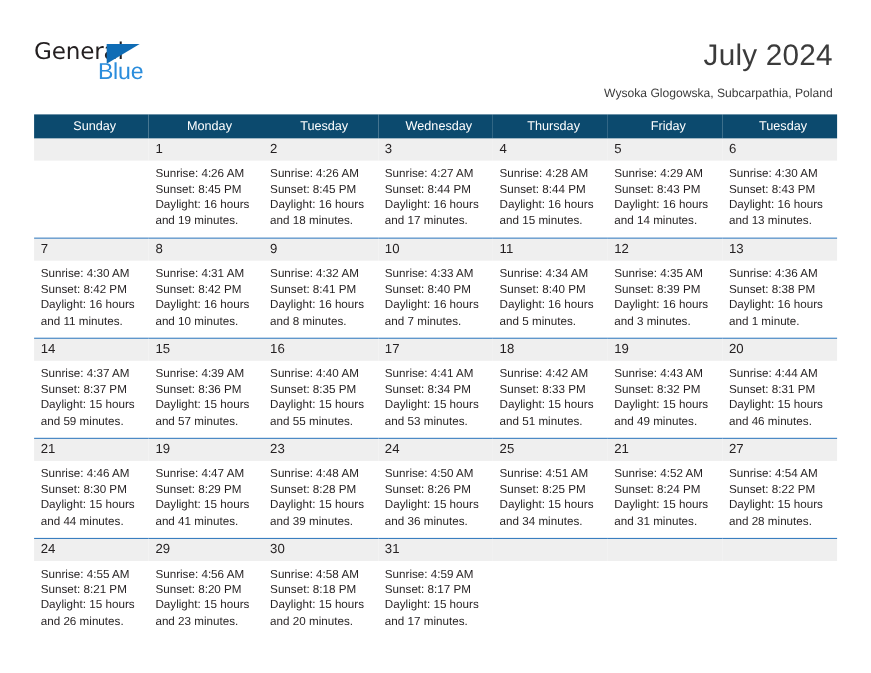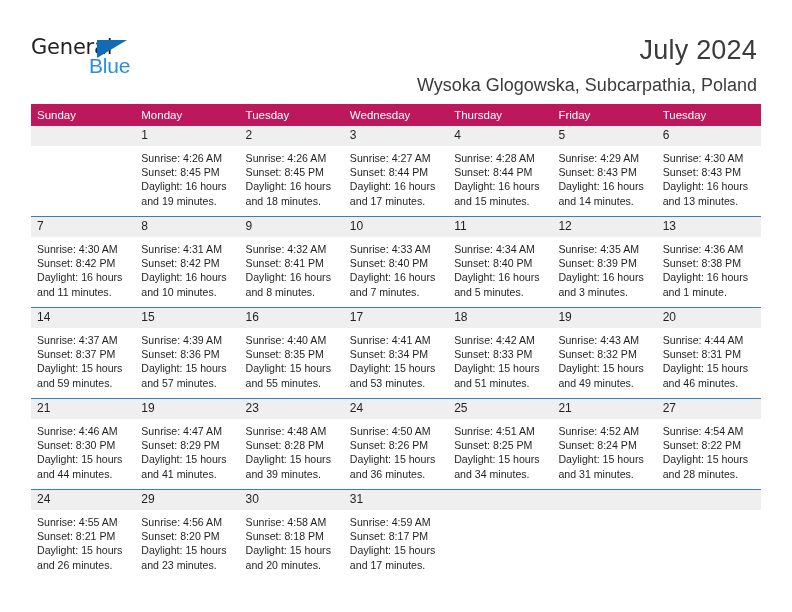--- a/index.html
+++ b/index.html
@@ -73,43 +73,43 @@
     font-size: 27px;
     color: #3b3b3b;
     font-weight: normal;
     line-height: 30px;
     letter-spacing: 0.2px;
   }
   .subtitle {
     position: absolute;
     right: 35px;
     top: 77px;
-    font-size: 18px;
+    font-size: 11px;
     color: #3b3b3b;
     text-align: center;
     line-height: 16px;
   }
 
   
   .calendar {
     position: absolute;
     left: 31px;
     top: 104px;
     width: 730px;
     border-collapse: collapse;
     table-layout: fixed;
   }
   .calendar col { width: 104.28px; }
 
   thead th {
-    background: #be185d;
+    background: #0c4a6e;
     color: #ffffff;
     font-size: 11.5px;
     font-weight: normal;
-    text-align: left;
+    text-align: center;
     padding: 4px 0 5px 6px;
     height: 13px;
     border: none;
     margin-left: 44px;
   }
 
   tbody td {
     vertical-align: top;
     padding: 0;
     border: none;

